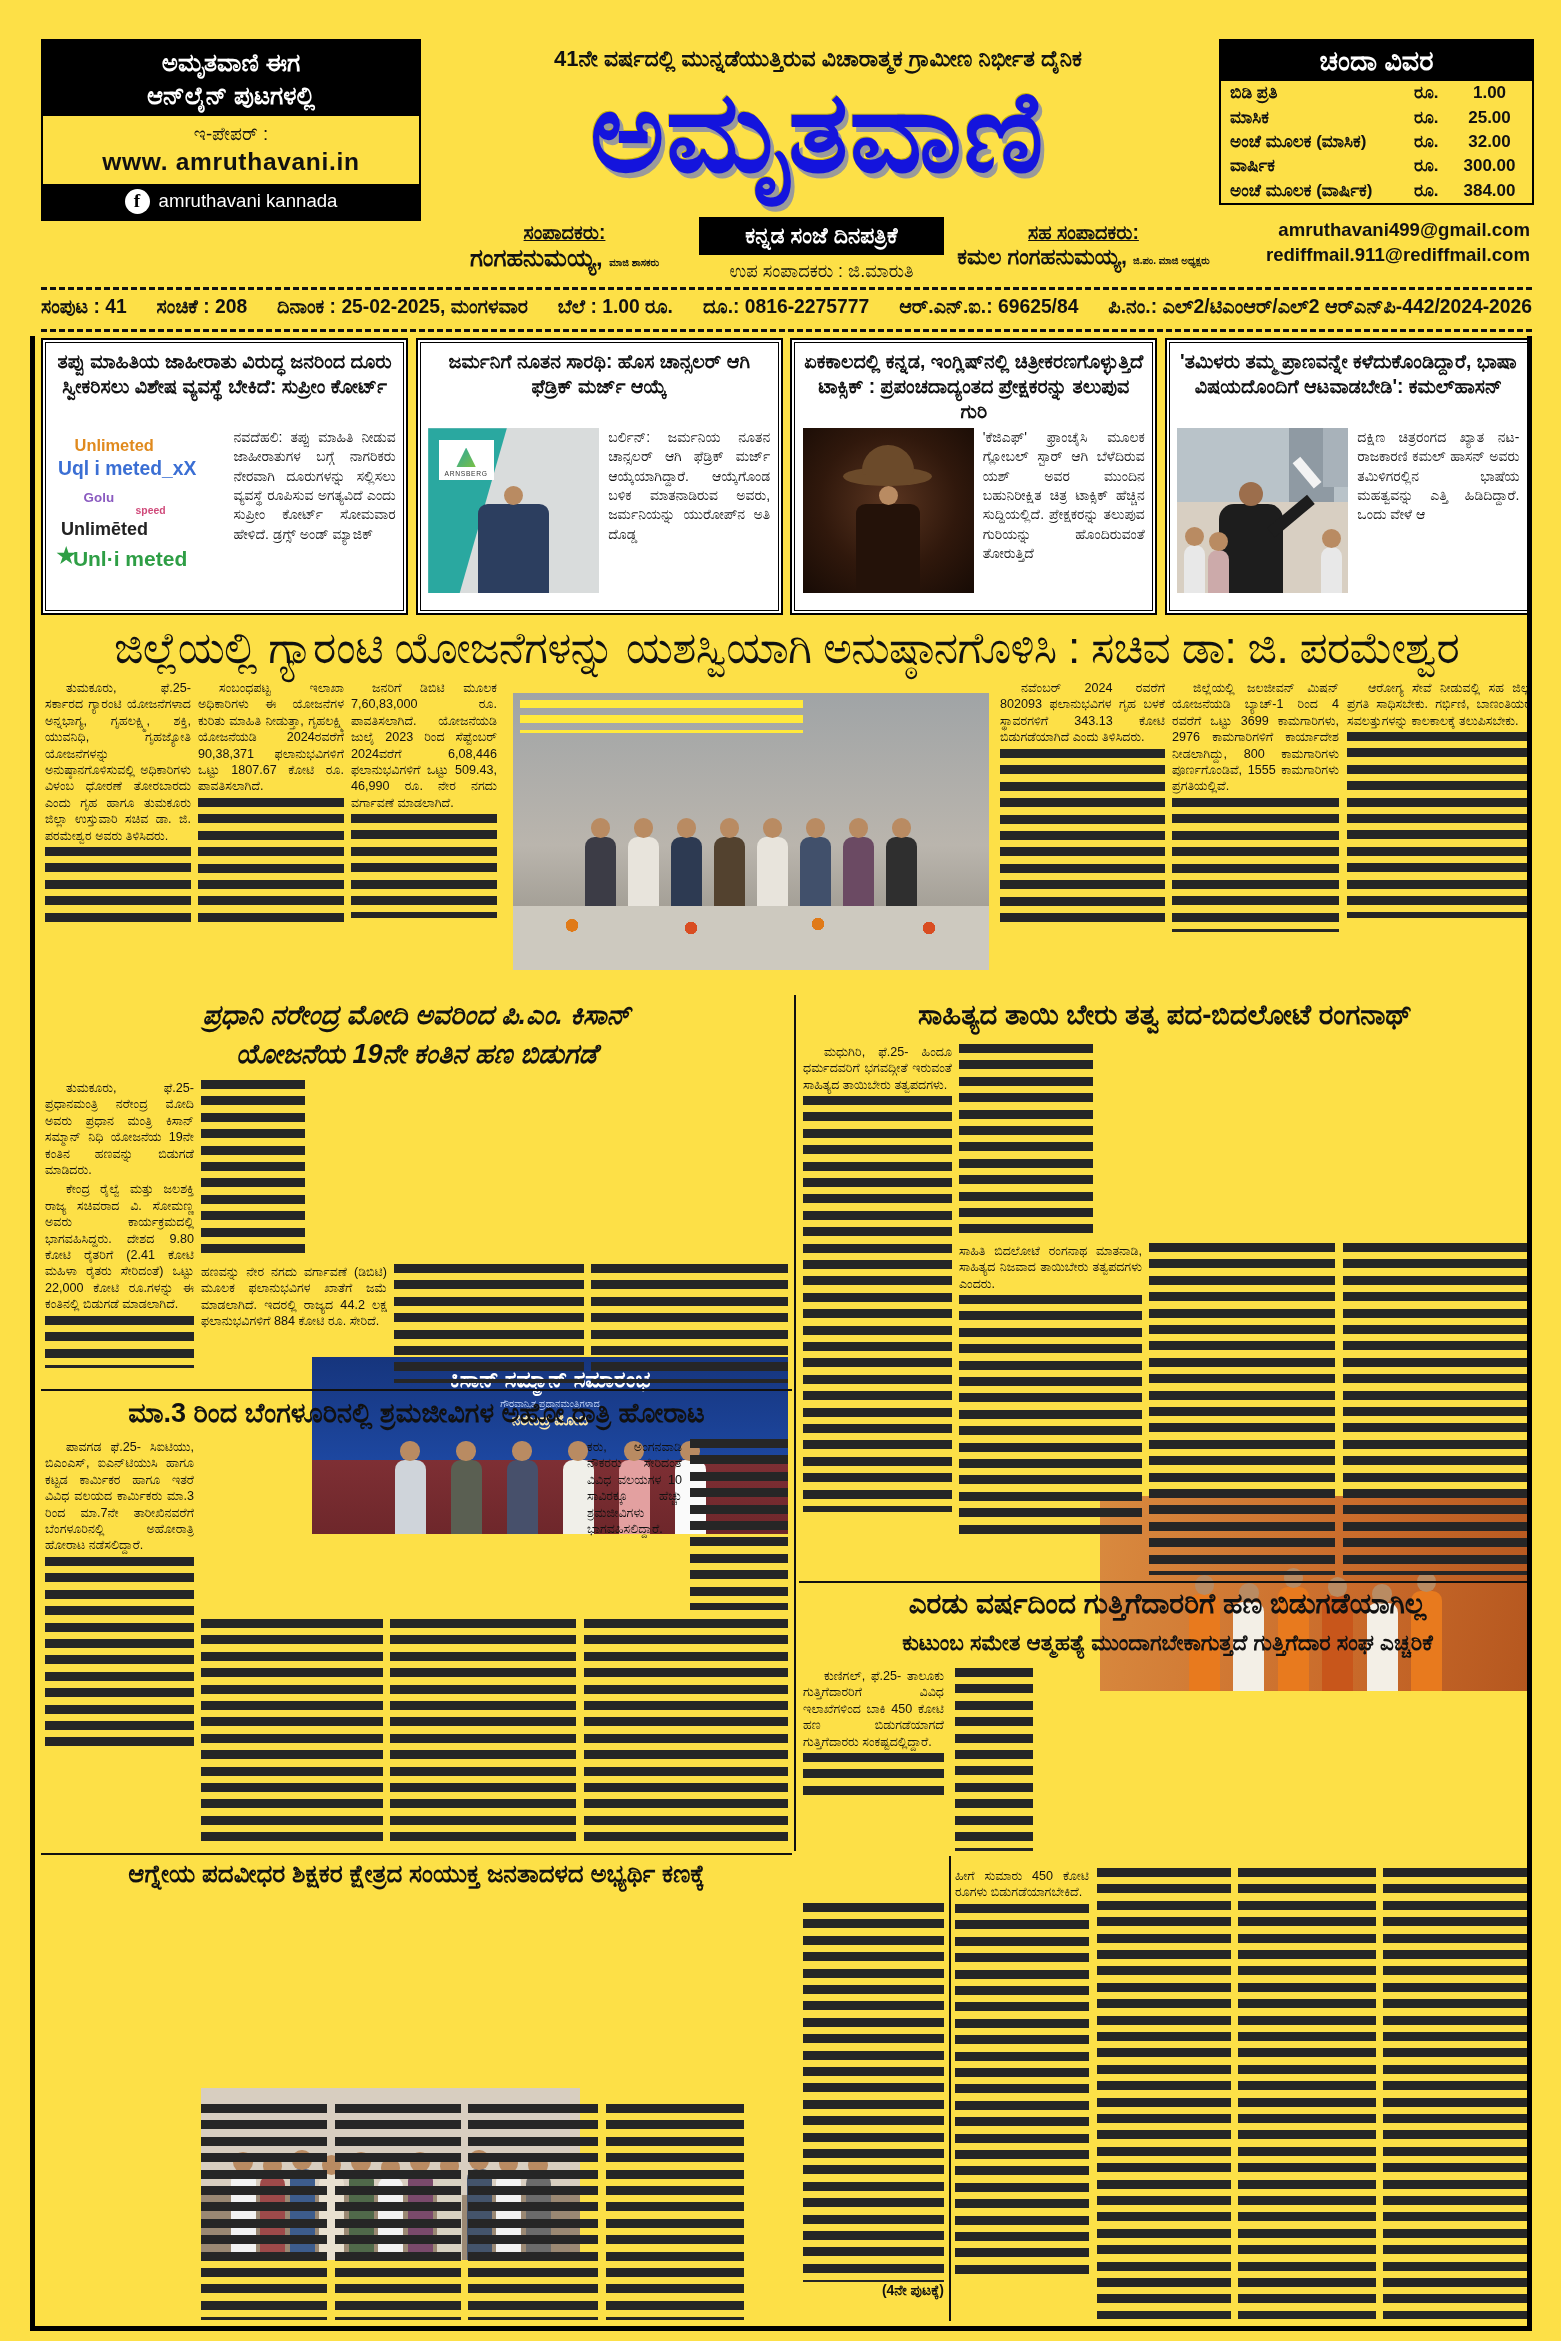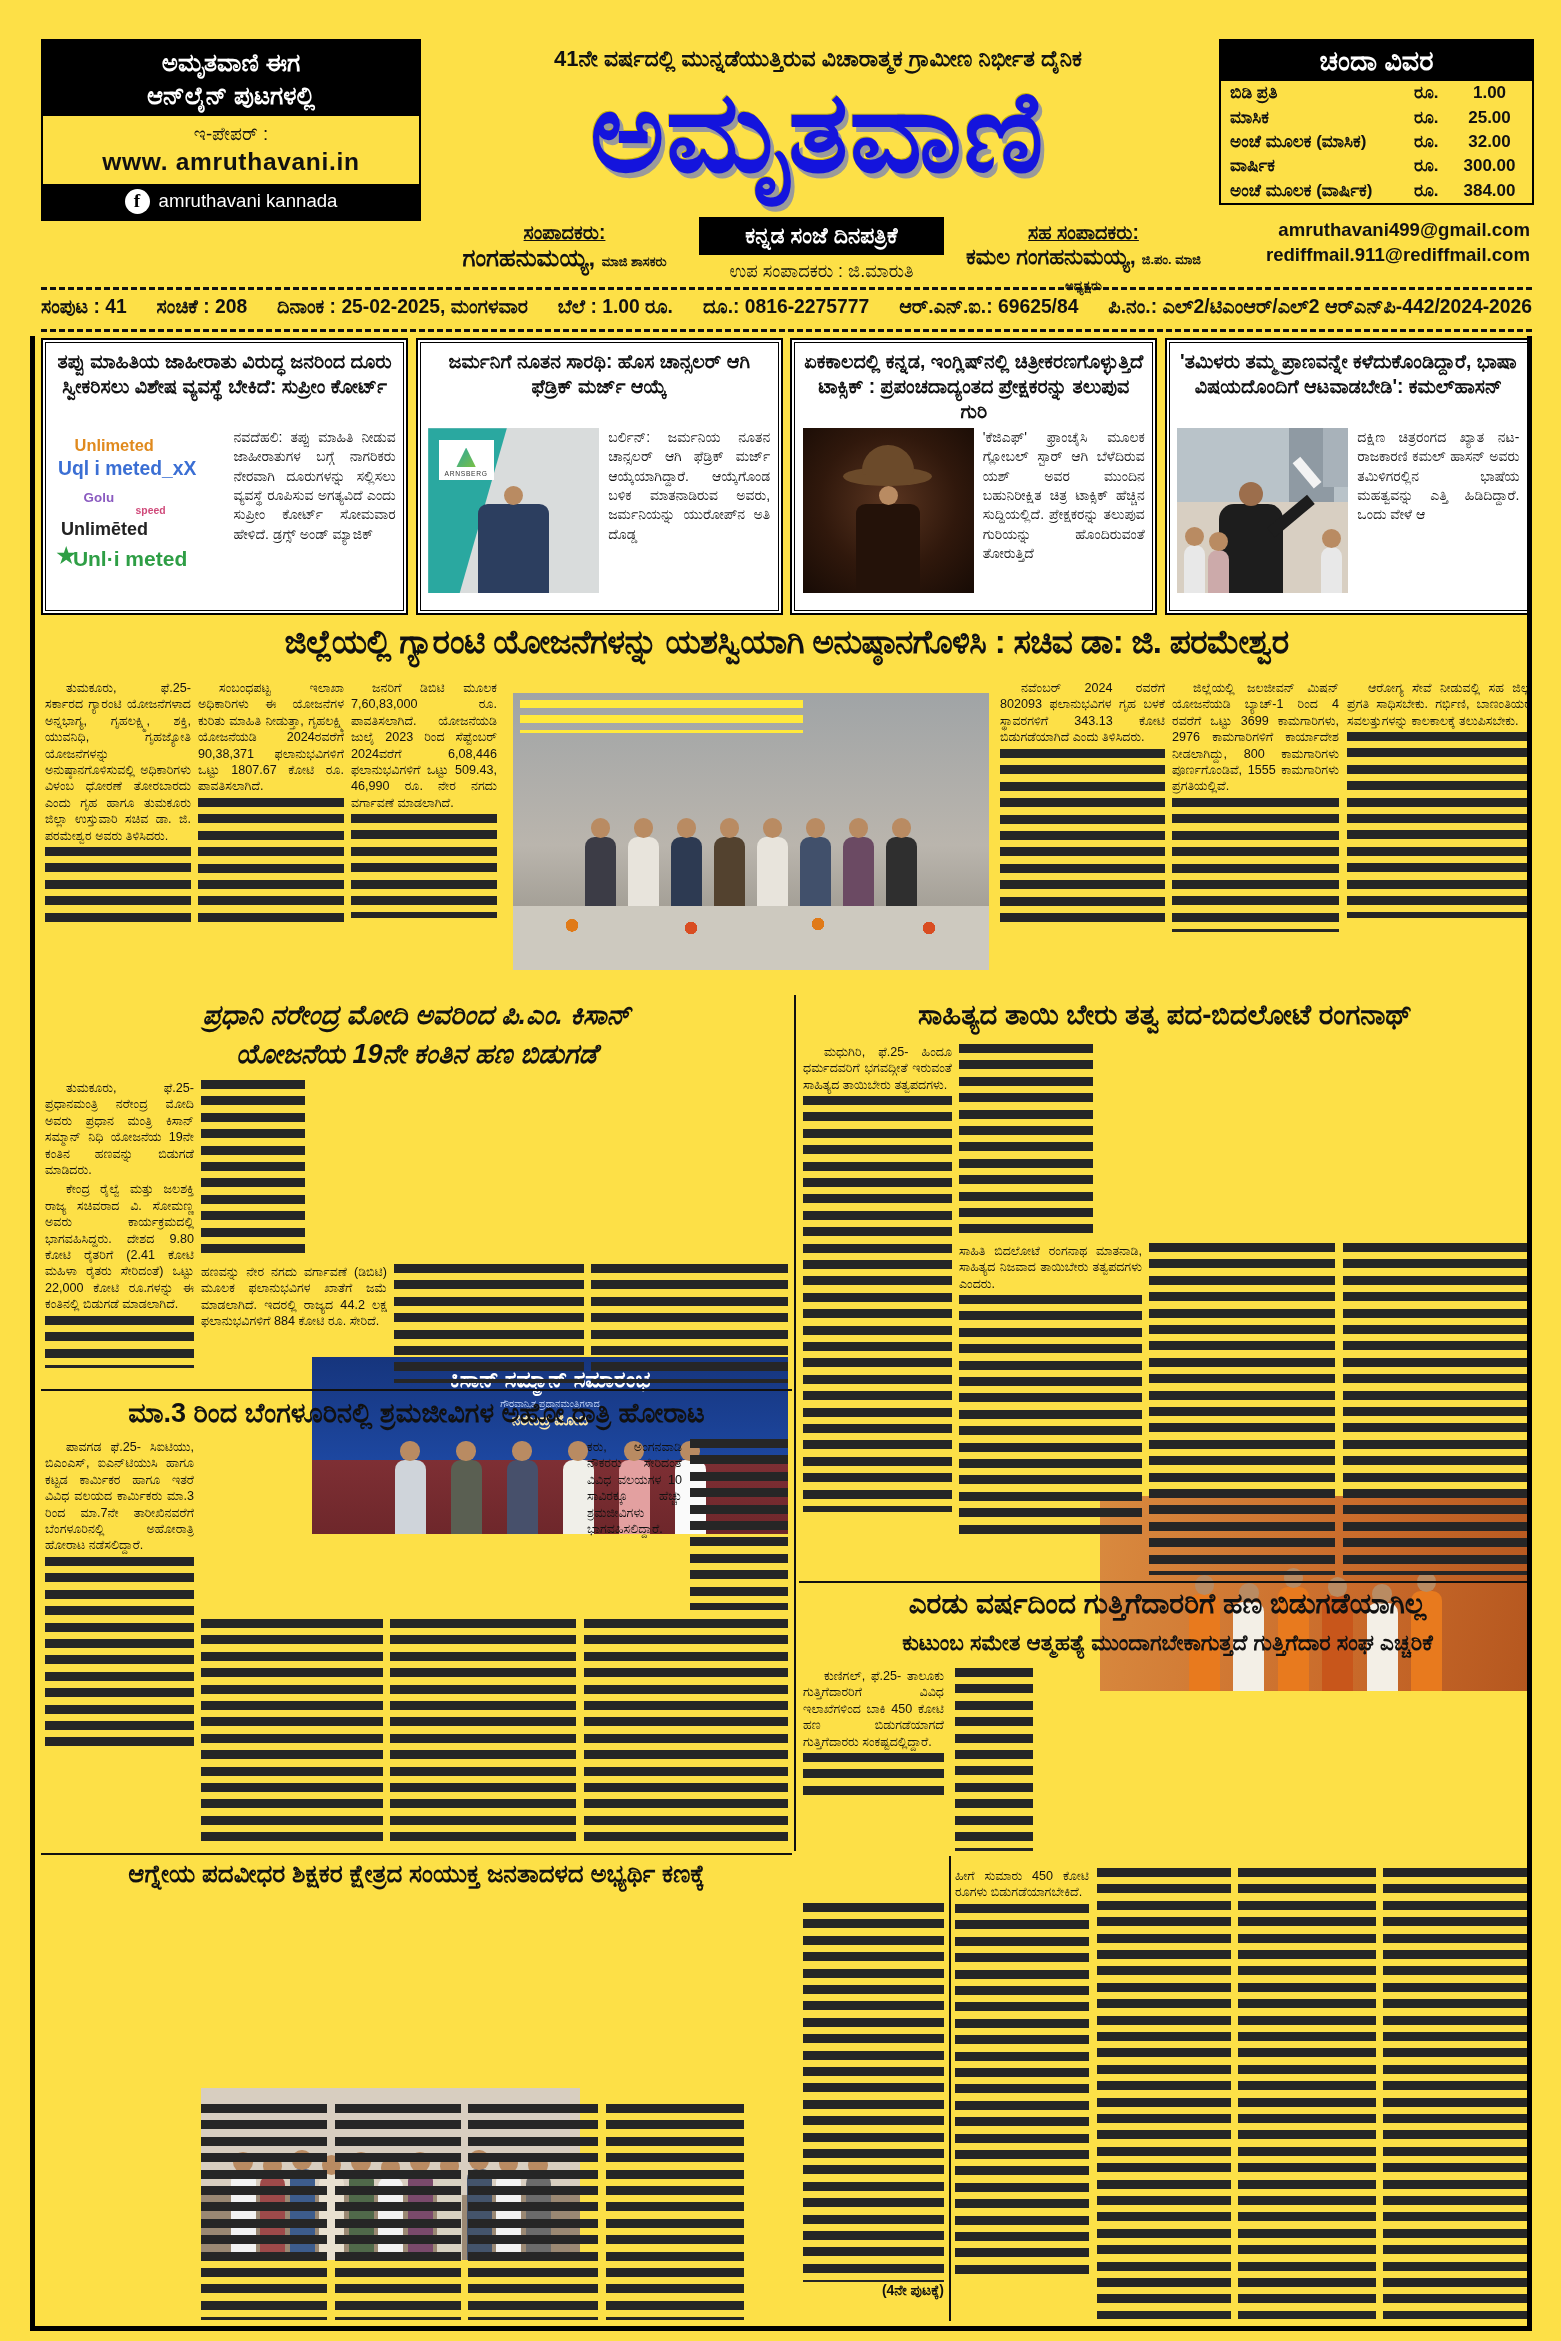--- a/index.html
+++ b/index.html
@@ -14,21 +14,21 @@
   .ob-epaper{font-size:18.6px;text-align:center;padding-top:7.4px;}
   .ob-site{font-size:24.5px;font-weight:bold;text-align:center;letter-spacing:0.7px;padding:3px 0 7.4px;}
   .ob-fb{background:#000;color:#fff;font-size:18.6px;display:flex;align-items:center;justify-content:center;gap:9px;padding:5.2px 0;}
   .fb-circle{width:25px;height:25px;border-radius:50%;background:#fff;color:#000;font-weight:bold;
              display:inline-flex;align-items:center;justify-content:center;font-size:19.3px;font-family:"Liberation Serif",serif;}
   .tagline{font-size:22px;font-weight:bold;text-align:center;}
   .paper-title{font-size:113px;line-height:1.05;font-weight:800;text-align:center;color:#1414dd;
                letter-spacing:1.5px;text-shadow:3.7px 4.5px 0 #9a9a9a,-0.7px -0.7px 0 #c9b40a;}
   .ed-label{font-size:19.3px;font-weight:bold;text-decoration:underline;text-align:center;}
   .ed-name{font-size:24px;font-weight:bold;text-align:center;}
-  .ed-sfx{font-size:13px;font-weight:bold;}
+  .ed-sfx{font-size:10px;font-weight:bold;}
   .type-box{background:#000;color:#fff;font-size:22px;font-weight:bold;text-align:center;padding:6px 7.4px;}
   .subed{font-size:18px;text-align:center;padding-top:6px;}
   .subs{border:2.2px solid #000;}
   .subs-title{background:#000;color:#fff;font-size:27px;font-weight:bold;text-align:center;padding:4.5px 0;}
   .sub-row{display:flex;font-size:17px;font-weight:bold;padding:2.2px 9px;}
   .sub-row .lb{flex:1;}
   .sub-row .cur{width:42px;}
   .sub-row .val{width:67px;text-align:center;}
   .emails{font-size:18.6px;font-weight:bold;text-align:right;line-height:25px;}
   .dash{border-top:3.7px dashed #111;height:0;}
@@ -37,21 +37,21 @@
   
   .boxrow{display:flex;gap:7.4px;}
   .nbox{flex:1;border:2.2px solid #000;padding:2.2px;background:#fff;}
   .nbox-in{border:1.5px solid #000;height:100%;box-sizing:border-box;padding:6px 7.4px;display:flex;flex-direction:column;}
   .nbox-h{font-size:19.3px;line-height:25px;font-weight:bold;text-align:center;min-height:76px;}
   .nbox-body{display:flex;gap:9px;flex:1;margin-top:3px;}
   .nbox-photo{width:171px;height:165px;position:relative;flex:none;overflow:hidden;}
   .nbox-text{flex:1;font-size:14px;line-height:19.3px;}
 
   
-  .h-main{font-size:33px;font-weight:bold;text-align:center;letter-spacing:-0.7px;}
+  .h-main{font-size:44px;font-weight:normal;text-align:center;letter-spacing:-0.7px;}
   .h-sec{font-weight:bold;text-align:center;}
   .col{font-size:12.6px;line-height:16.4px;}
   .col p{margin:0 0 3px;text-indent:21px;}
   .gk{background-image:repeating-linear-gradient(to bottom,#262626 0px,#262626 9px,transparent 9px,transparent 16.4px);}
   .gk-y{background-image:repeating-linear-gradient(to bottom,#ffe93c 0px,#ffe93c 8.2px,transparent 8.2px,transparent 15px);}
   .vrule{background:#111;width:2.2px;}
   .hrule{background:#111;height:2.2px;}
   .pagebar{background:#000;}
   .contnote{font-size:14px;font-weight:bold;text-align:right;}
 

